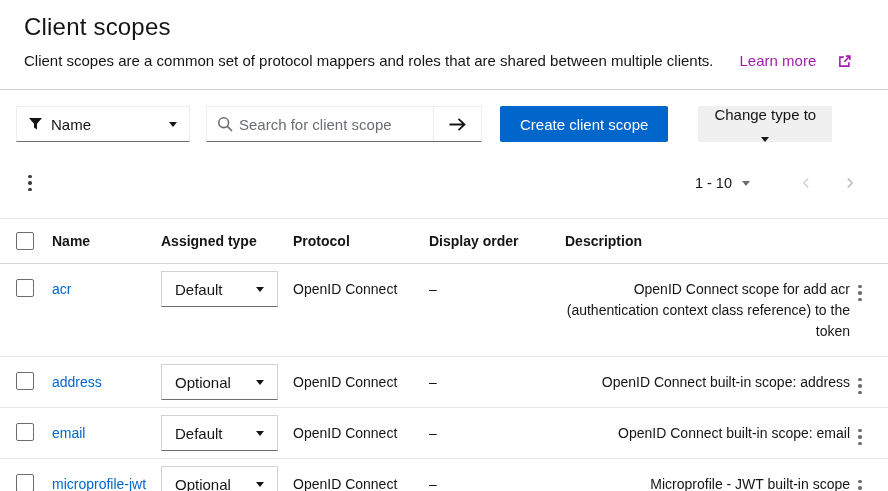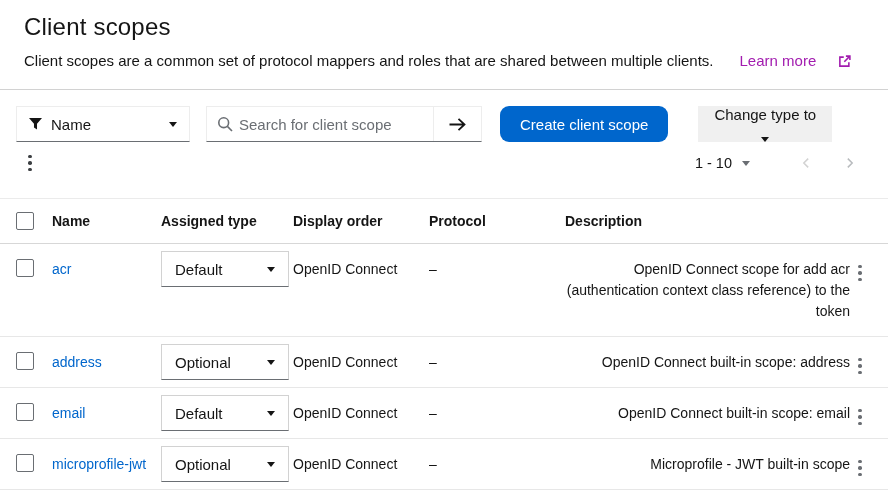--- a/index.html
+++ b/index.html
@@ -30,29 +30,29 @@
   .search-input {
     border: none; outline: none; flex: 1; min-width: 0; height: 100%;
     font-size: 15px; padding: 0 6px; font-family: inherit; color: #151515;
   }
   .search-input::placeholder { color: #6a6e73; opacity: 1; }
   .search-submit {
     width: 48px; height: 100%; border: none; border-left: 1px solid #ededed;
     background: #fff; color: #151515; cursor: pointer; display: flex; align-items: center; justify-content: center;
   }
   .primary-btn {
-    margin-left: 18px; height: 36px; padding: 0 20px; border: none; border-radius: 9px;
+    margin-left: 18px; height: 36px; padding: 0 20px; border: none; border-radius: 2px;
     background: #0066cc; color: #fff; font-size: 15px; font-family: inherit; cursor: pointer;
   }
   .change-type {
     margin-left: 30px; height: 36px; padding: 0 16px; border: none; background: #f0f0f0;
     color: #151515; font-size: 15px; font-family: inherit; cursor: pointer;
     display: inline-flex; align-items: center; gap: 14px; flex-direction: column;
   }
-  .toolbar-row2 { display: flex; margin-top: 8px; height: 26px; }
+  .toolbar-row2 { display: flex; margin-top: 28px; height: 26px; }
   .kebab-btn { background: none; border: none; cursor: pointer; padding: 4px 10px; margin-left: 2px; }
   .kebab { display: flex; flex-direction: column; gap: 3px; align-items: center; }
   .kebab i { width: 3.5px; height: 3.5px; border-radius: 50%; background: currentColor; display: block; }
   .toolbar-kebab { color: #3c3f42; }
   .pagination { margin-left: auto; display: flex; align-items: center; }
   .page-range-toggle { background: none; border: none; font-family: inherit; font-size: 14.5px; color: #151515;
     display: inline-flex; align-items: center; gap: 10px; cursor: pointer; }
   .page-nav { margin-left: 34px; display: flex; }
   .page-nav button { width: 44px; height: 26px; background: none; border: none; display: flex; align-items: center; justify-content: center; }
   .nav-prev { color: #d2d2d2; }
@@ -69,21 +69,21 @@
   .tr.thead { border-bottom: 1px solid #d7d7d7; }
   .tr.trow { border-bottom: 1px solid #e7e7e7; }
   .th { font-size: 14px; font-weight: 700; padding: 13px 8px 12px 0; line-height: 19px; }
   .td { font-size: 14px; line-height: 21px; padding: 15px 8px 14px 0; }
   .cb-cell { padding-top: 13px; }
   .trow .cb-cell { padding-top: 15px; }
   .checkbox { width: 18px; height: 18px; border: 1px solid #6a6e73; border-radius: 2px; background: #fff; display: inline-block; cursor: pointer; }
   .scope-link { color: #0066cc; text-decoration: none; overflow-wrap: break-word; display: inline-block; max-width: 100px; }
   .select-cell { padding: 7px 15px 7px 0; }
   .row-select {
-    width: 128px; height: 36px; background: #fff; border: 1px solid #d2d2d2; border-bottom: 1px solid #6a6e73;
+    width: 117px; height: 36px; background: #fff; border: 1px solid #d2d2d2; border-bottom: 1px solid #6a6e73;
     font-family: inherit; font-size: 15px; color: #151515; cursor: pointer;
     display: inline-flex; align-items: center; justify-content: space-between; padding: 0 13px;
   }
   .kebab-cell { padding-top: 10px; }
   .row-kebab { color: #6a6e73; padding: 4px 6px; }
   .desc-cell { padding-right: 0; text-align: right; }
 </style>
 </head>
 <body>
 
@@ -163,22 +163,22 @@
     </div>
   </div>
 </div>
 
 <div class="scopes-table">
 
   <div class="tr thead">
     <div class="cb-cell"><span class="checkbox"></span></div>
     <div class="th">Name</div>
     <div class="th">Assigned type</div>
+    <div class="th">Protocol</div>
     <div class="th">Display order</div>
-    <div class="th">Protocol</div>
     <div class="th">Description</div>
     <div></div>
   </div>
 
   <div class="tr trow">
     <div class="cb-cell"><span class="checkbox"></span></div>
     <div class="td"><a href="#" class="scope-link">acr</a></div>
     <div class="select-cell">
       <button class="row-select">
         <span>Default</span>

